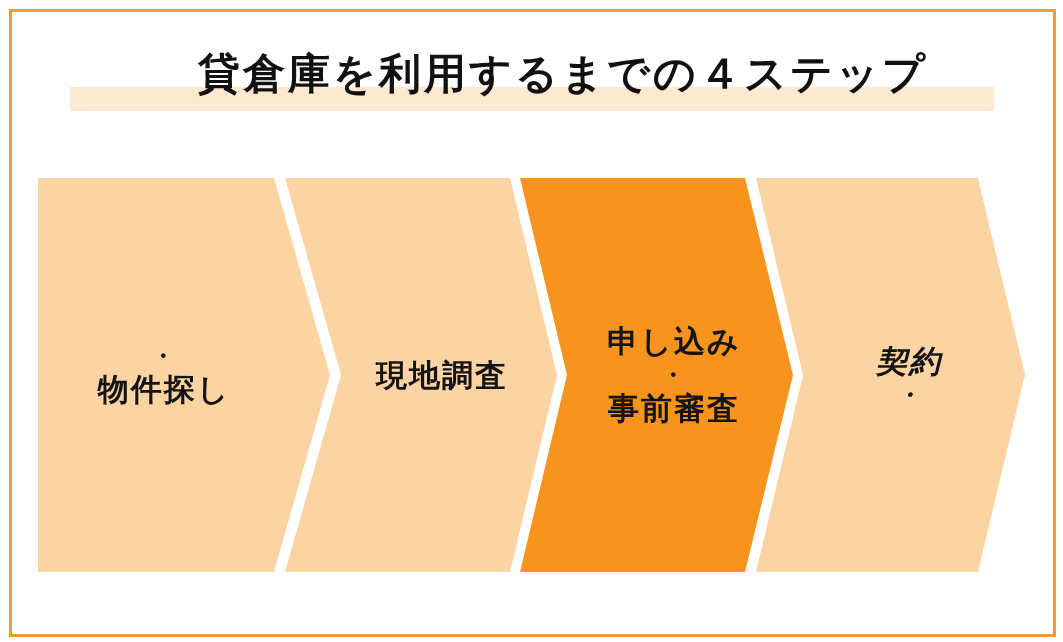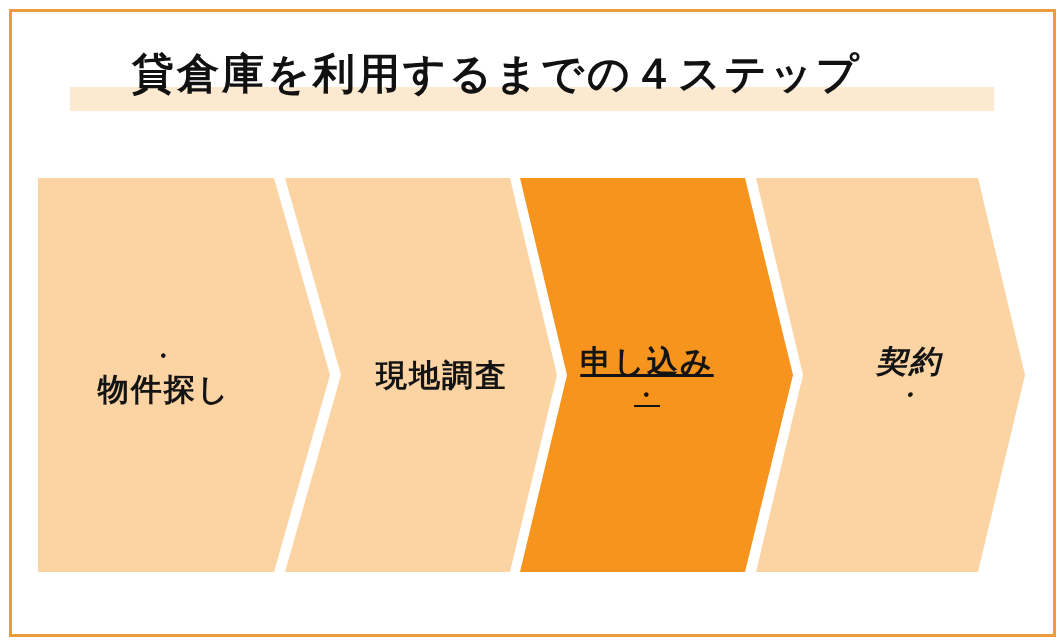--- a/index.html
+++ b/index.html
@@ -29,21 +29,21 @@
       top: 87px;
       width: 924px;
       height: 24px;
       background: #fde8d0;
     }
     .title {
       position: absolute;
       left: 70px;
       top: 46px;
       width: 924px;
-      text-align: left;
+      text-align: center;
       padding-left: 62px;
       box-sizing: border-box;
       font-size: 42px;
       font-weight: bold;
       color: #111111;
       letter-spacing: 3px;
       line-height: 56px;
       white-space: nowrap;
     }
     svg.steps {
@@ -90,21 +90,22 @@
 
 <div class="step-label" style="left:38px; width:252px;">
   <span class="dot">・</span>
   <span>物件探し</span>
 </div>
 
 <div class="step-label" style="left:322px; width:240px;">
   <span>現地調査</span>
 </div>
 
-<div class="step-label" style="left:530px; width:234px;text-decoration:underline;">
+<div class="step-label" style="left:557px; width:234px;">
   <span>申し込み</span>
   <span class="dot">・</span>
+  <span>事前審査</span>
 </div>
 
 <div class="step-label" style="left:793px; width:232px;font-style:italic;">
   <span>契約</span>
   <span class="dot">・</span>
 </div>
 
 </body></html>

